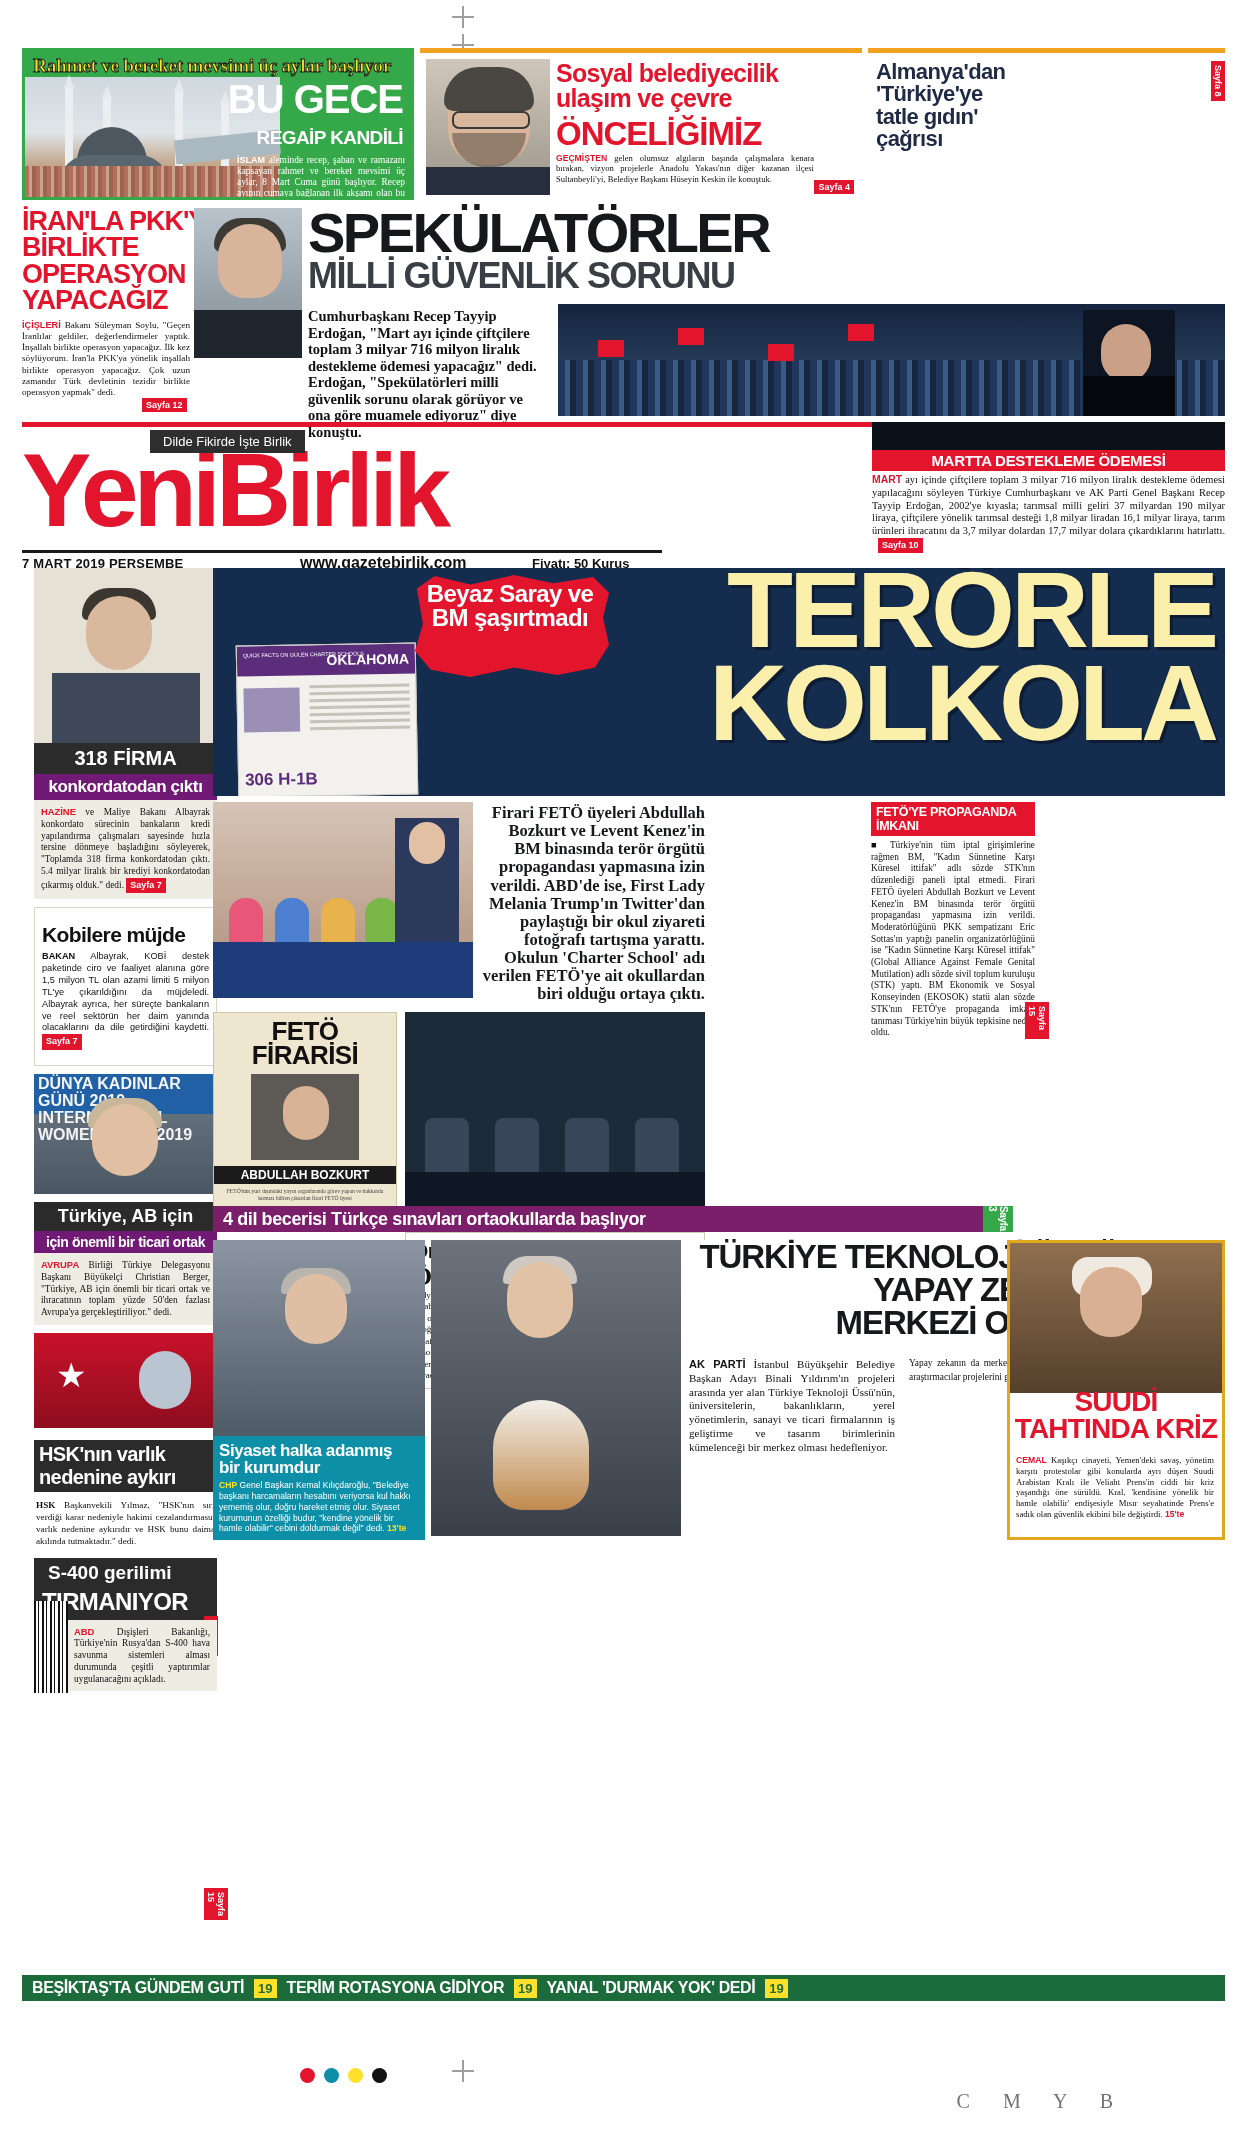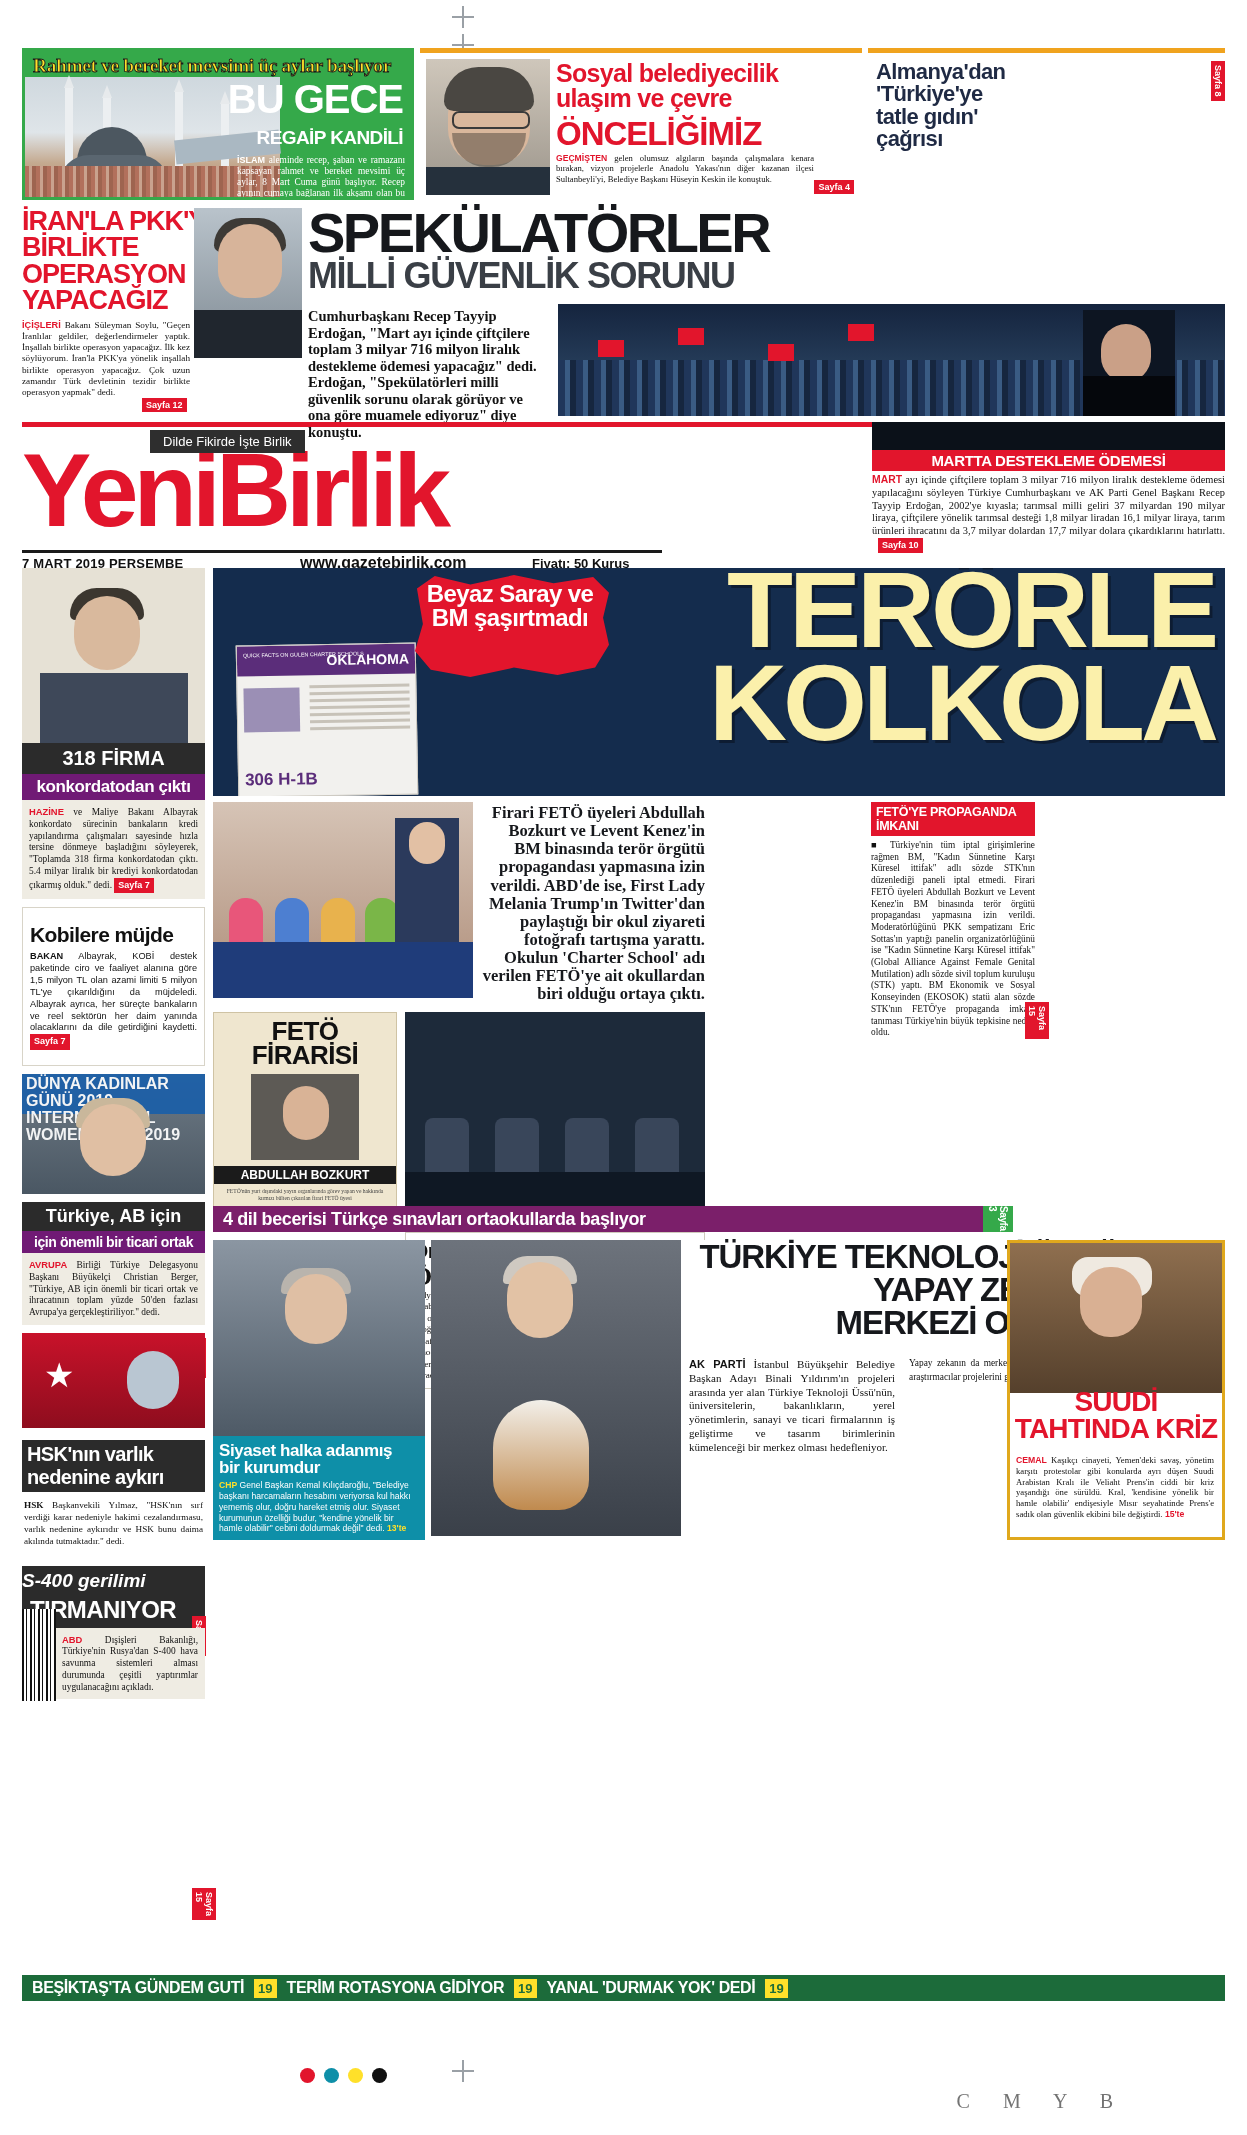--- a/index.html
+++ b/index.html
@@ -89,21 +89,21 @@
   .martta{position:absolute;left:872px;top:432px;width:353px;height:130px;}
   .martta .photo{position:absolute;left:0;top:-10px;width:353px;height:28px;background:#0b1119;}
   .martta .bar{position:absolute;left:0;top:18px;width:353px;height:21px;background:#e2152c;color:#fff;font-family:"Liberation Sans",sans-serif;font-weight:bold;font-size:15px;display:flex;align-items:center;justify-content:center;letter-spacing:-.3px;}
   .martta .body{position:absolute;left:0;top:42px;width:353px;font-size:10.4px;line-height:1.23;text-align:justify;}
   .martta .body b{color:#e2152c;font-family:"Liberation Sans",sans-serif;}
 
   
   .main{position:absolute;left:22px;top:568px;width:1203px;height:1400px;}
 
   
-  .lcol{position:absolute;left:0;top:0;width:183px;}
+  .lcol{position:absolute;left:12px;top:0;width:183px;}
   .lphoto{width:183px;height:175px;background:#e6e1d5;position:relative;overflow:hidden;}
   .lphoto .hd{position:absolute;left:52px;top:28px;width:66px;height:74px;border-radius:36px;background:#d9b99d;}
   .lphoto .hr{position:absolute;left:48px;top:20px;width:74px;height:32px;border-radius:40px 40px 8px 8px;background:#3b362f;}
   .lphoto .bd{position:absolute;left:18px;bottom:0;width:148px;height:70px;background:#3e4859;}
   .blkbar{background:#2b2b2b;color:#fff;font-family:"Liberation Sans",sans-serif;font-weight:bold;font-size:20px;text-align:center;padding:4px 0;}
   .redbar{background:#701a75;color:#fff;font-family:"Liberation Sans",sans-serif;font-weight:bold;font-size:17px;text-align:center;padding:3px 0;letter-spacing:-.4px;}
   .lbody{background:#efece3;padding:6px 7px;font-size:9.4px;line-height:1.25;text-align:justify;}
   .lbody b{color:#e2152c;font-family:"Liberation Sans",sans-serif;}
   .lbox{background:#fff;border:1px solid #d8d4c8;margin-top:8px;padding:15px 7px;}
   .lbox h3{margin:0 0 4px 0;font-family:"Liberation Sans",sans-serif;font-weight:bold;font-size:21px;letter-spacing:-.6px;}
@@ -339,21 +339,21 @@
       <div class="flagbox">
           <div class="star">★</div>
           <div class="mn"></div>
         </div>
       <div class="lbox" style="border:none;padding:4px 0 0 0;">
         <h3 style="font-size:20px;color:#fff;background:#2b2b2b;padding:3px 5px;">HSK'nın varlık nedenine aykırı</h3>
         <p style="font-family:'Liberation Serif',serif;padding:4px 2px;"><b>HSK</b><span> Başkanvekili Yılmaz, "HSK'nın sırf verdiği karar nedeniyle hakimi cezalandırmasu, varlık nedenine aykırıdır ve HSK bunu daima akılında tutmaktadır." dedi.</span></p>
       </div>
       <div class="sidepg" style="left:170px;top:1048px;">Sayfa 1</div>
 
-      <div class="blkbar" style="font-size:19px;margin-top:14px;text-align:left;padding-left:0;font-style:italic;">S-400 gerilimi</div>
+      <div class="blkbar" style="font-size:19px;margin-top:6px;text-align:left;padding-left:14px;">S-400 gerilimi</div>
       <div style="background:#2b2b2b;color:#fff;font-family:'Liberation Sans',sans-serif;font-weight:bold;font-size:24px;padding:0 0 4px 8px;letter-spacing:-.6px;">TIRMANIYOR</div>
       <div class="lbody" style="position:relative;padding-left:40px;">
         <div class="barcode"></div>
         <b>ABD</b><span> Dışişleri Bakanlığı, Türkiye'nin Rusya'dan S-400 hava savunma sistemleri alması durumunda çeşitli yaptırımlar uygulanacağını açıkladı.</span>
       </div>
       <div class="sidepg" style="left:170px;top:1320px;">Sayfa 15</div>
     </div>
 
     <div class="ccol">
 

